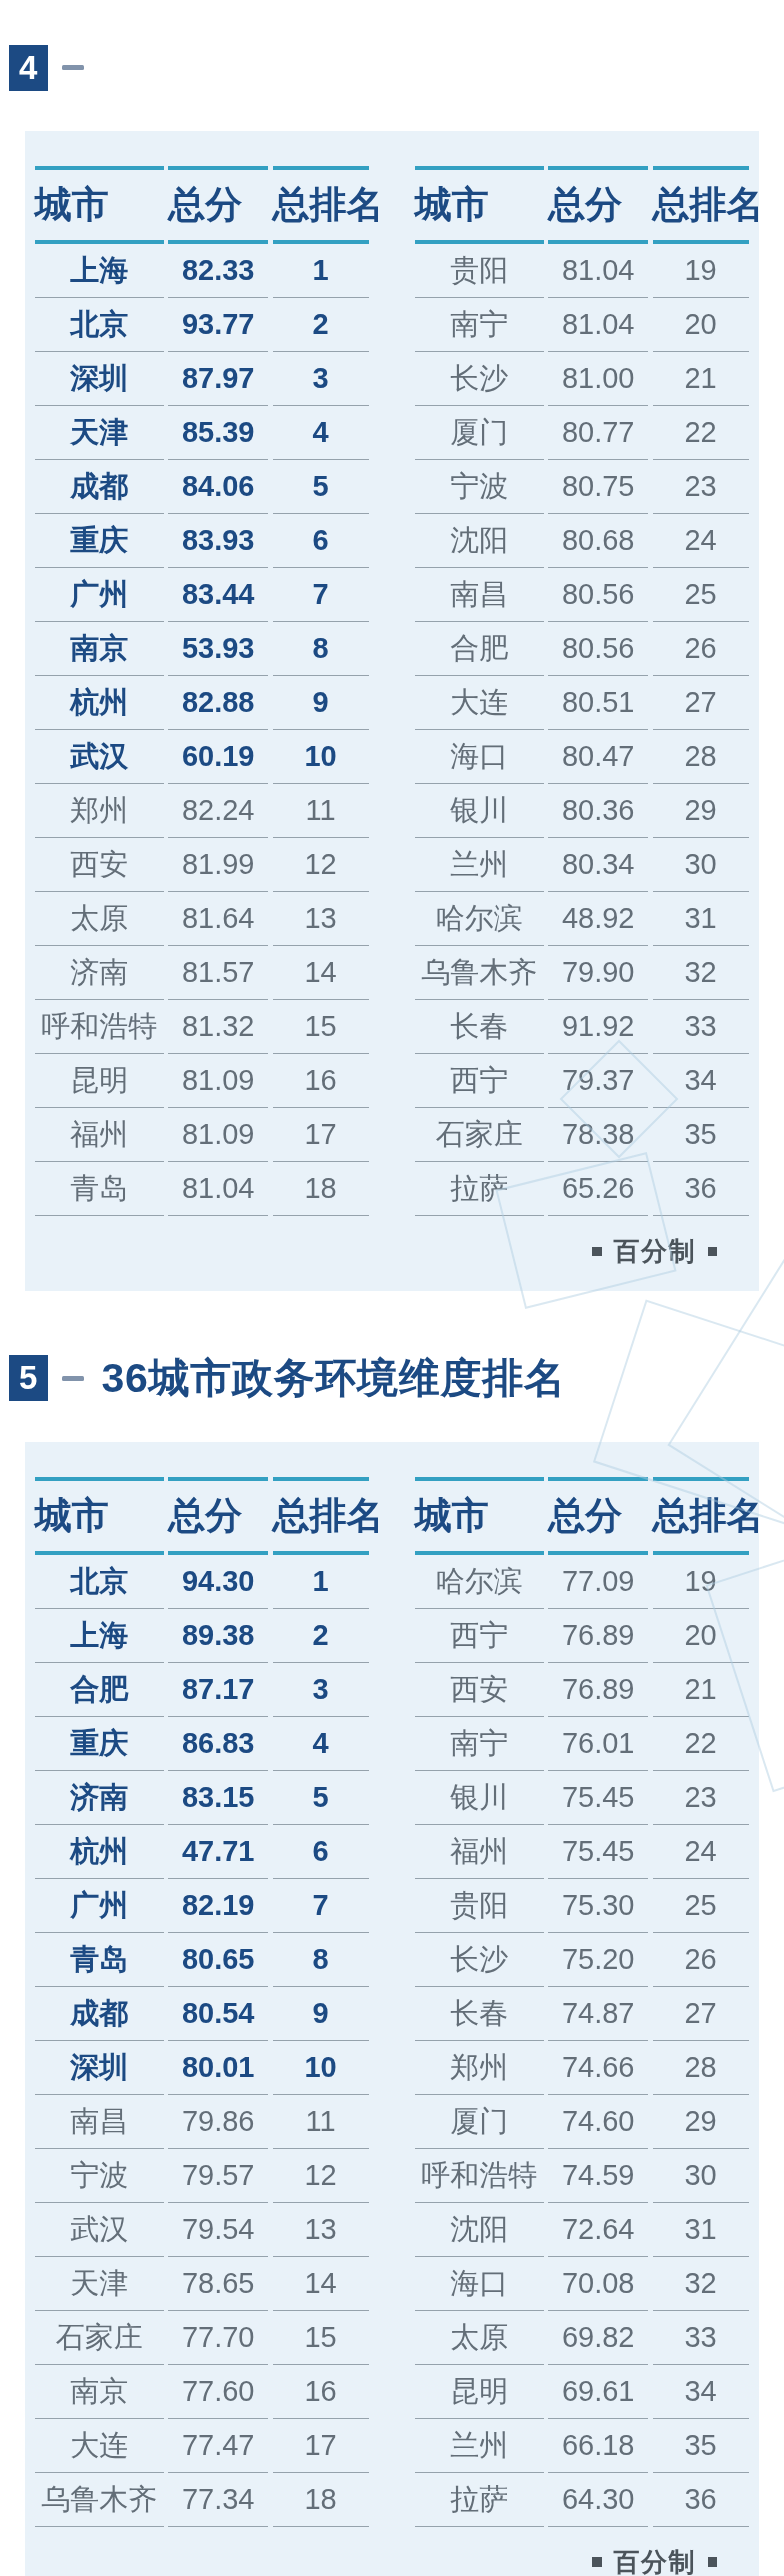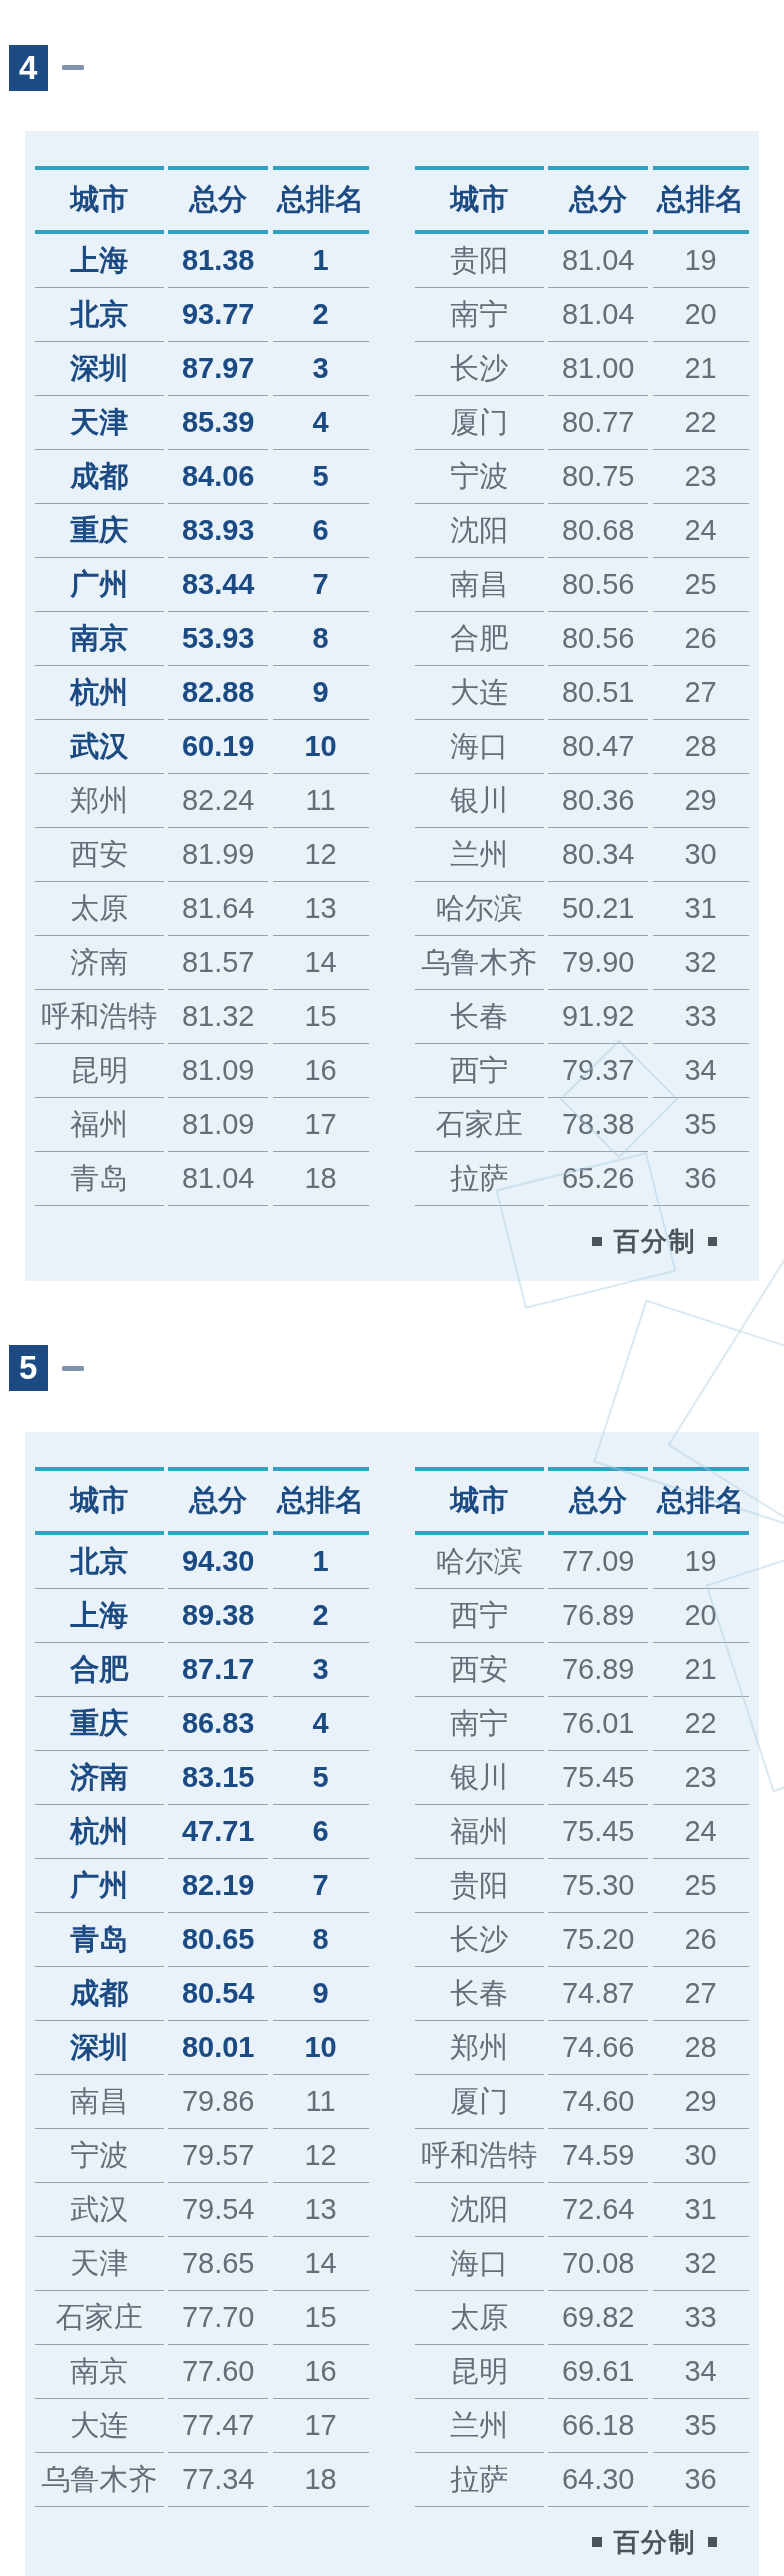--- a/index.html
+++ b/index.html
@@ -69,23 +69,23 @@
     display:grid;
     grid-template-columns:129px 100px 96px;
     column-gap:4.4px;
     width:329px;
     align-content:start;
   }
   .th{
     border-top:4.4px solid var(--teal);
     border-bottom:4.4px solid var(--teal);
     color:var(--navy);
-    font-size:29px;
-    font-weight:700;
-    text-align:center;
+    font-size:37px;
+    font-weight:700;
+    text-align:left;
     padding:10.2px 0;
     white-space:nowrap;
   }
   .tr{display:contents;}
   .td{
     height:54px;
     border-bottom:1.5px solid var(--sep);
     display:flex;
     align-items:center;
     justify-content:center;
@@ -147,21 +147,21 @@
     <div class="sec-head">
       <div class="badge">4</div>
       <div class="dash"></div>
     </div>
     <div class="panel">
       <div class="tables">
         <div class="table">
             <div class="th">城市</div>
             <div class="th">总分</div>
             <div class="th">总排名</div>
-            <div class="tr top"><div class="td">上海</div><div class="td">81.38</div><div class="td">1</div></div>
+            <div class="tr top"><div class="td">上海</div><div class="td">82.33</div><div class="td">1</div></div>
             <div class="tr top"><div class="td">北京</div><div class="td">93.77</div><div class="td">2</div></div>
             <div class="tr top"><div class="td">深圳</div><div class="td">87.97</div><div class="td">3</div></div>
             <div class="tr top"><div class="td">天津</div><div class="td">85.39</div><div class="td">4</div></div>
             <div class="tr top"><div class="td">成都</div><div class="td">84.06</div><div class="td">5</div></div>
             <div class="tr top"><div class="td">重庆</div><div class="td">83.93</div><div class="td">6</div></div>
             <div class="tr top"><div class="td">广州</div><div class="td">83.44</div><div class="td">7</div></div>
             <div class="tr top"><div class="td">南京</div><div class="td">53.93</div><div class="td">8</div></div>
             <div class="tr top"><div class="td">杭州</div><div class="td">82.88</div><div class="td">9</div></div>
             <div class="tr top"><div class="td">武汉</div><div class="td">60.19</div><div class="td">10</div></div>
             <div class="tr"><div class="td">郑州</div><div class="td">82.24</div><div class="td">11</div></div>
@@ -182,40 +182,41 @@
             <div class="tr"><div class="td">长沙</div><div class="td">81.00</div><div class="td">21</div></div>
             <div class="tr"><div class="td">厦门</div><div class="td">80.77</div><div class="td">22</div></div>
             <div class="tr"><div class="td">宁波</div><div class="td">80.75</div><div class="td">23</div></div>
             <div class="tr"><div class="td">沈阳</div><div class="td">80.68</div><div class="td">24</div></div>
             <div class="tr"><div class="td">南昌</div><div class="td">80.56</div><div class="td">25</div></div>
             <div class="tr"><div class="td">合肥</div><div class="td">80.56</div><div class="td">26</div></div>
             <div class="tr"><div class="td">大连</div><div class="td">80.51</div><div class="td">27</div></div>
             <div class="tr"><div class="td">海口</div><div class="td">80.47</div><div class="td">28</div></div>
             <div class="tr"><div class="td">银川</div><div class="td">80.36</div><div class="td">29</div></div>
             <div class="tr"><div class="td">兰州</div><div class="td">80.34</div><div class="td">30</div></div>
-            <div class="tr"><div class="td">哈尔滨</div><div class="td">50.21</div><div class="td">31</div></div>
+            <div class="tr"><div class="td">哈尔滨</div><div class="td">48.92</div><div class="td">31</div></div>
             <div class="tr"><div class="td">乌鲁木齐</div><div class="td">79.90</div><div class="td">32</div></div>
             <div class="tr"><div class="td">长春</div><div class="td">91.92</div><div class="td">33</div></div>
             <div class="tr"><div class="td">西宁</div><div class="td">79.37</div><div class="td">34</div></div>
             <div class="tr"><div class="td">石家庄</div><div class="td">78.38</div><div class="td">35</div></div>
             <div class="tr"><div class="td">拉萨</div><div class="td">65.26</div><div class="td">36</div></div>
           </div>
       </div>
       <div class="scale-note">
         <span class="sq"></span>
         <span class="note-label">百分制</span>
         <span class="sq"></span>
       </div>
     </div>
   </section>
 
   <section class="section">
     <div class="sec-head">
       <div class="badge">5</div>
       <div class="dash"></div>
+      <h2 class="sec-title">36城市政务环境维度排名</h2>
     </div>
     <div class="panel">
       <div class="tables">
         <div class="table">
             <div class="th">城市</div>
             <div class="th">总分</div>
             <div class="th">总排名</div>
             <div class="tr top"><div class="td">北京</div><div class="td">94.30</div><div class="td">1</div></div>
             <div class="tr top"><div class="td">上海</div><div class="td">89.38</div><div class="td">2</div></div>
             <div class="tr top"><div class="td">合肥</div><div class="td">87.17</div><div class="td">3</div></div>

